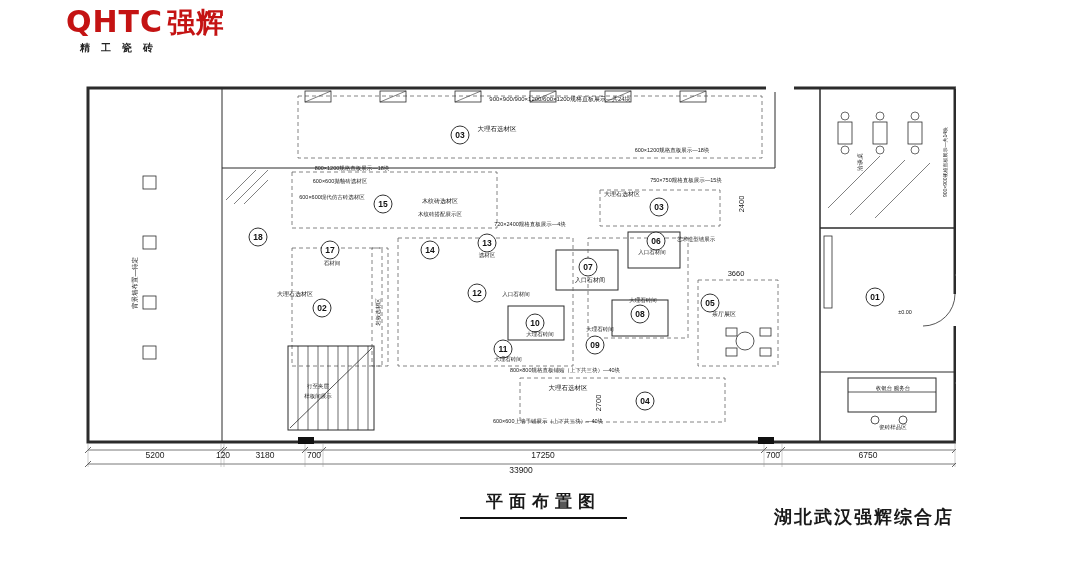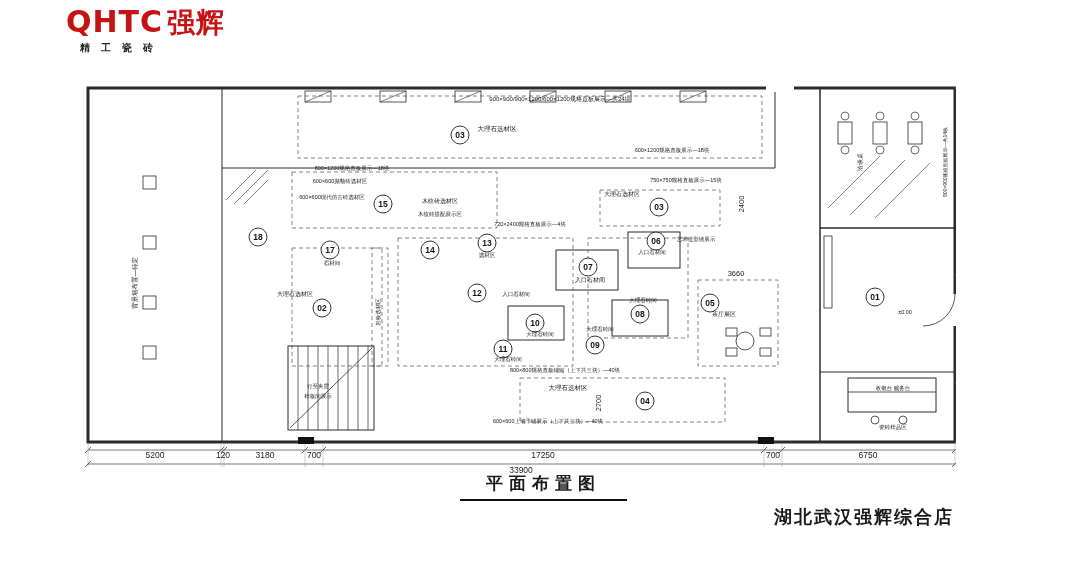--- a/index.html
+++ b/index.html
@@ -3,21 +3,21 @@
 <meta charset="utf-8">
 <style>
   html,body{margin:0;padding:0;background:#fff;}
   .page{position:relative;width:956px;height:575px;background:#ffffff;overflow:hidden;
         font-family:"Liberation Sans",sans-serif;color:#1a1a1a;}
   .logo{position:absolute;left:66px;top:6px;}
   .logo-row1{font-size:30px;font-weight:900;letter-spacing:1px;line-height:32px;}
   .logo-brand-en{font-family:"DejaVu Sans",sans-serif;font-weight:900;}
   .logo-brand-cn{font-size:28px;font-weight:900;margin-left:4px;}
   .logo-sub{font-size:10px;font-weight:bold;color:#222;letter-spacing:11px;margin:2px 0 0 14px;}
-  .plan-title{position:absolute;left:460px;top:472px;font-size:17px;font-weight:bold;
+  .plan-title{position:absolute;left:460px;top:490px;font-size:17px;font-weight:bold;
               letter-spacing:6px;padding:0 26px 4px 26px;border-bottom:2px solid #111;}
   .store-name{position:absolute;left:774px;top:505px;font-size:18px;font-weight:bold;letter-spacing:2px;}
   svg text{font-family:"Liberation Sans",sans-serif;}
   .wall{stroke:#2b2b2b;fill:none;}
   .dash{stroke:#666;fill:none;stroke-width:0.8;stroke-dasharray:4 3;}
   .dim{stroke:#555;stroke-width:0.8;fill:none;}
 </style>
 </head>
 <body>
 

